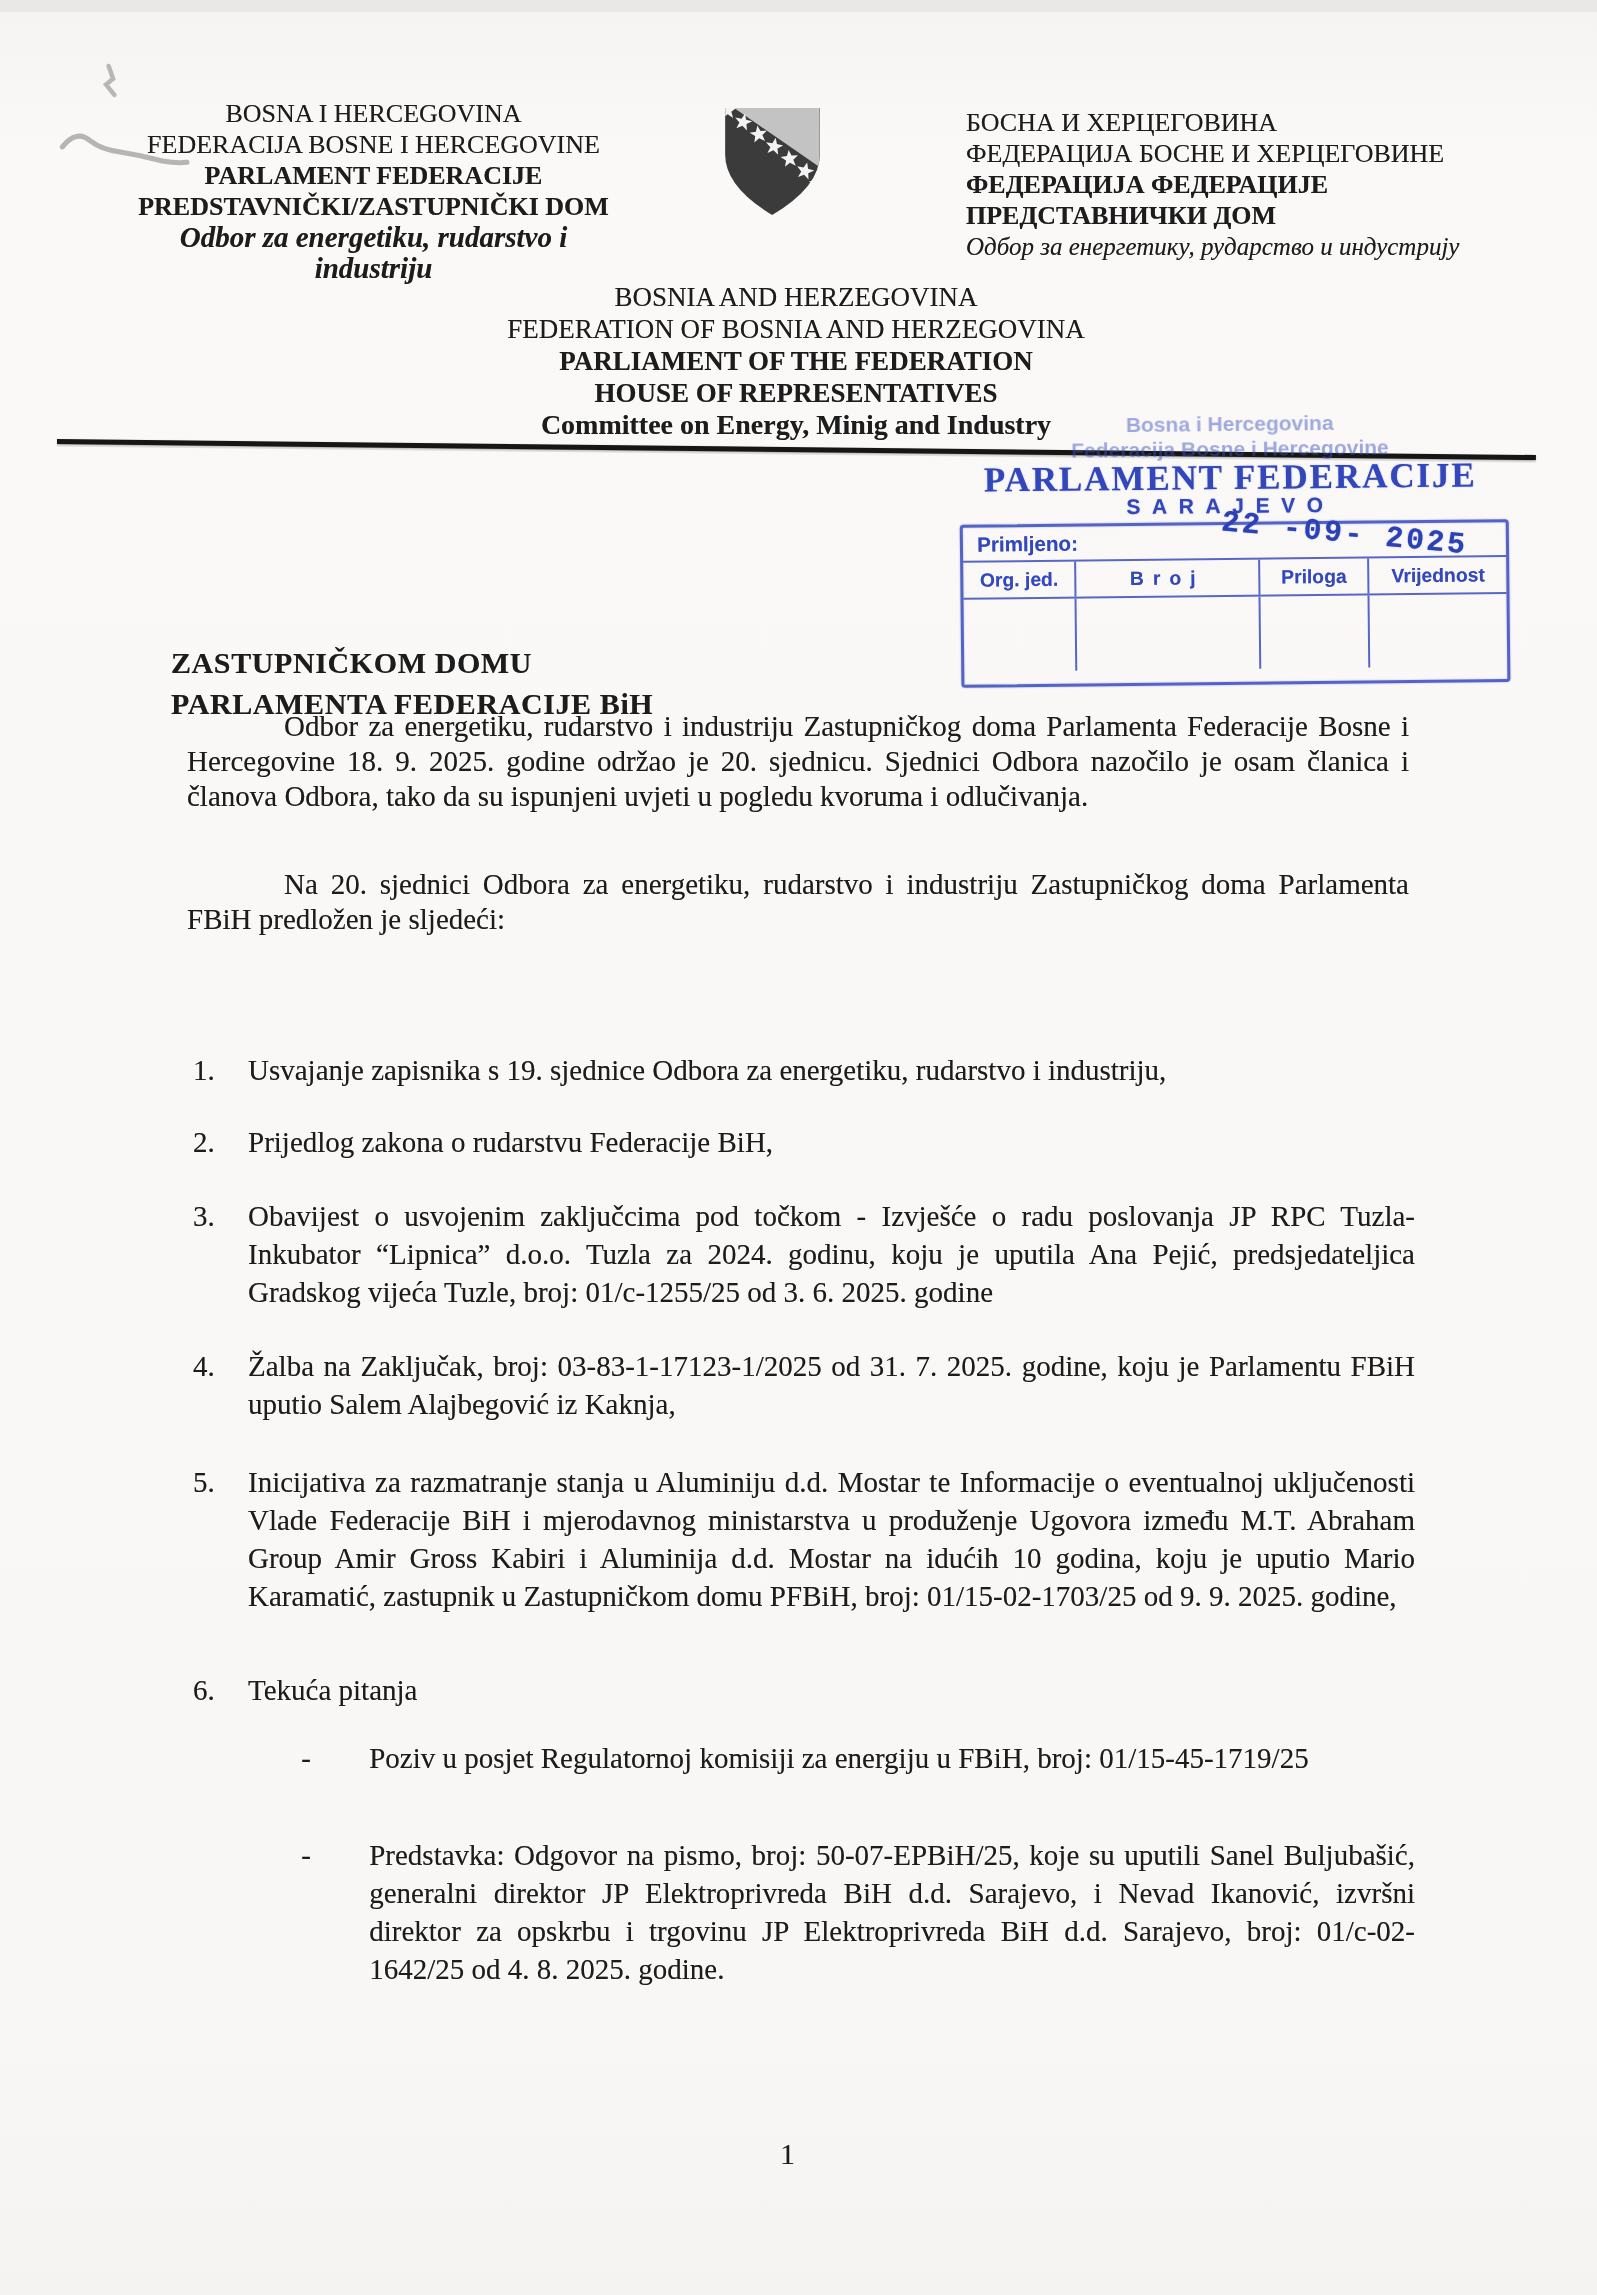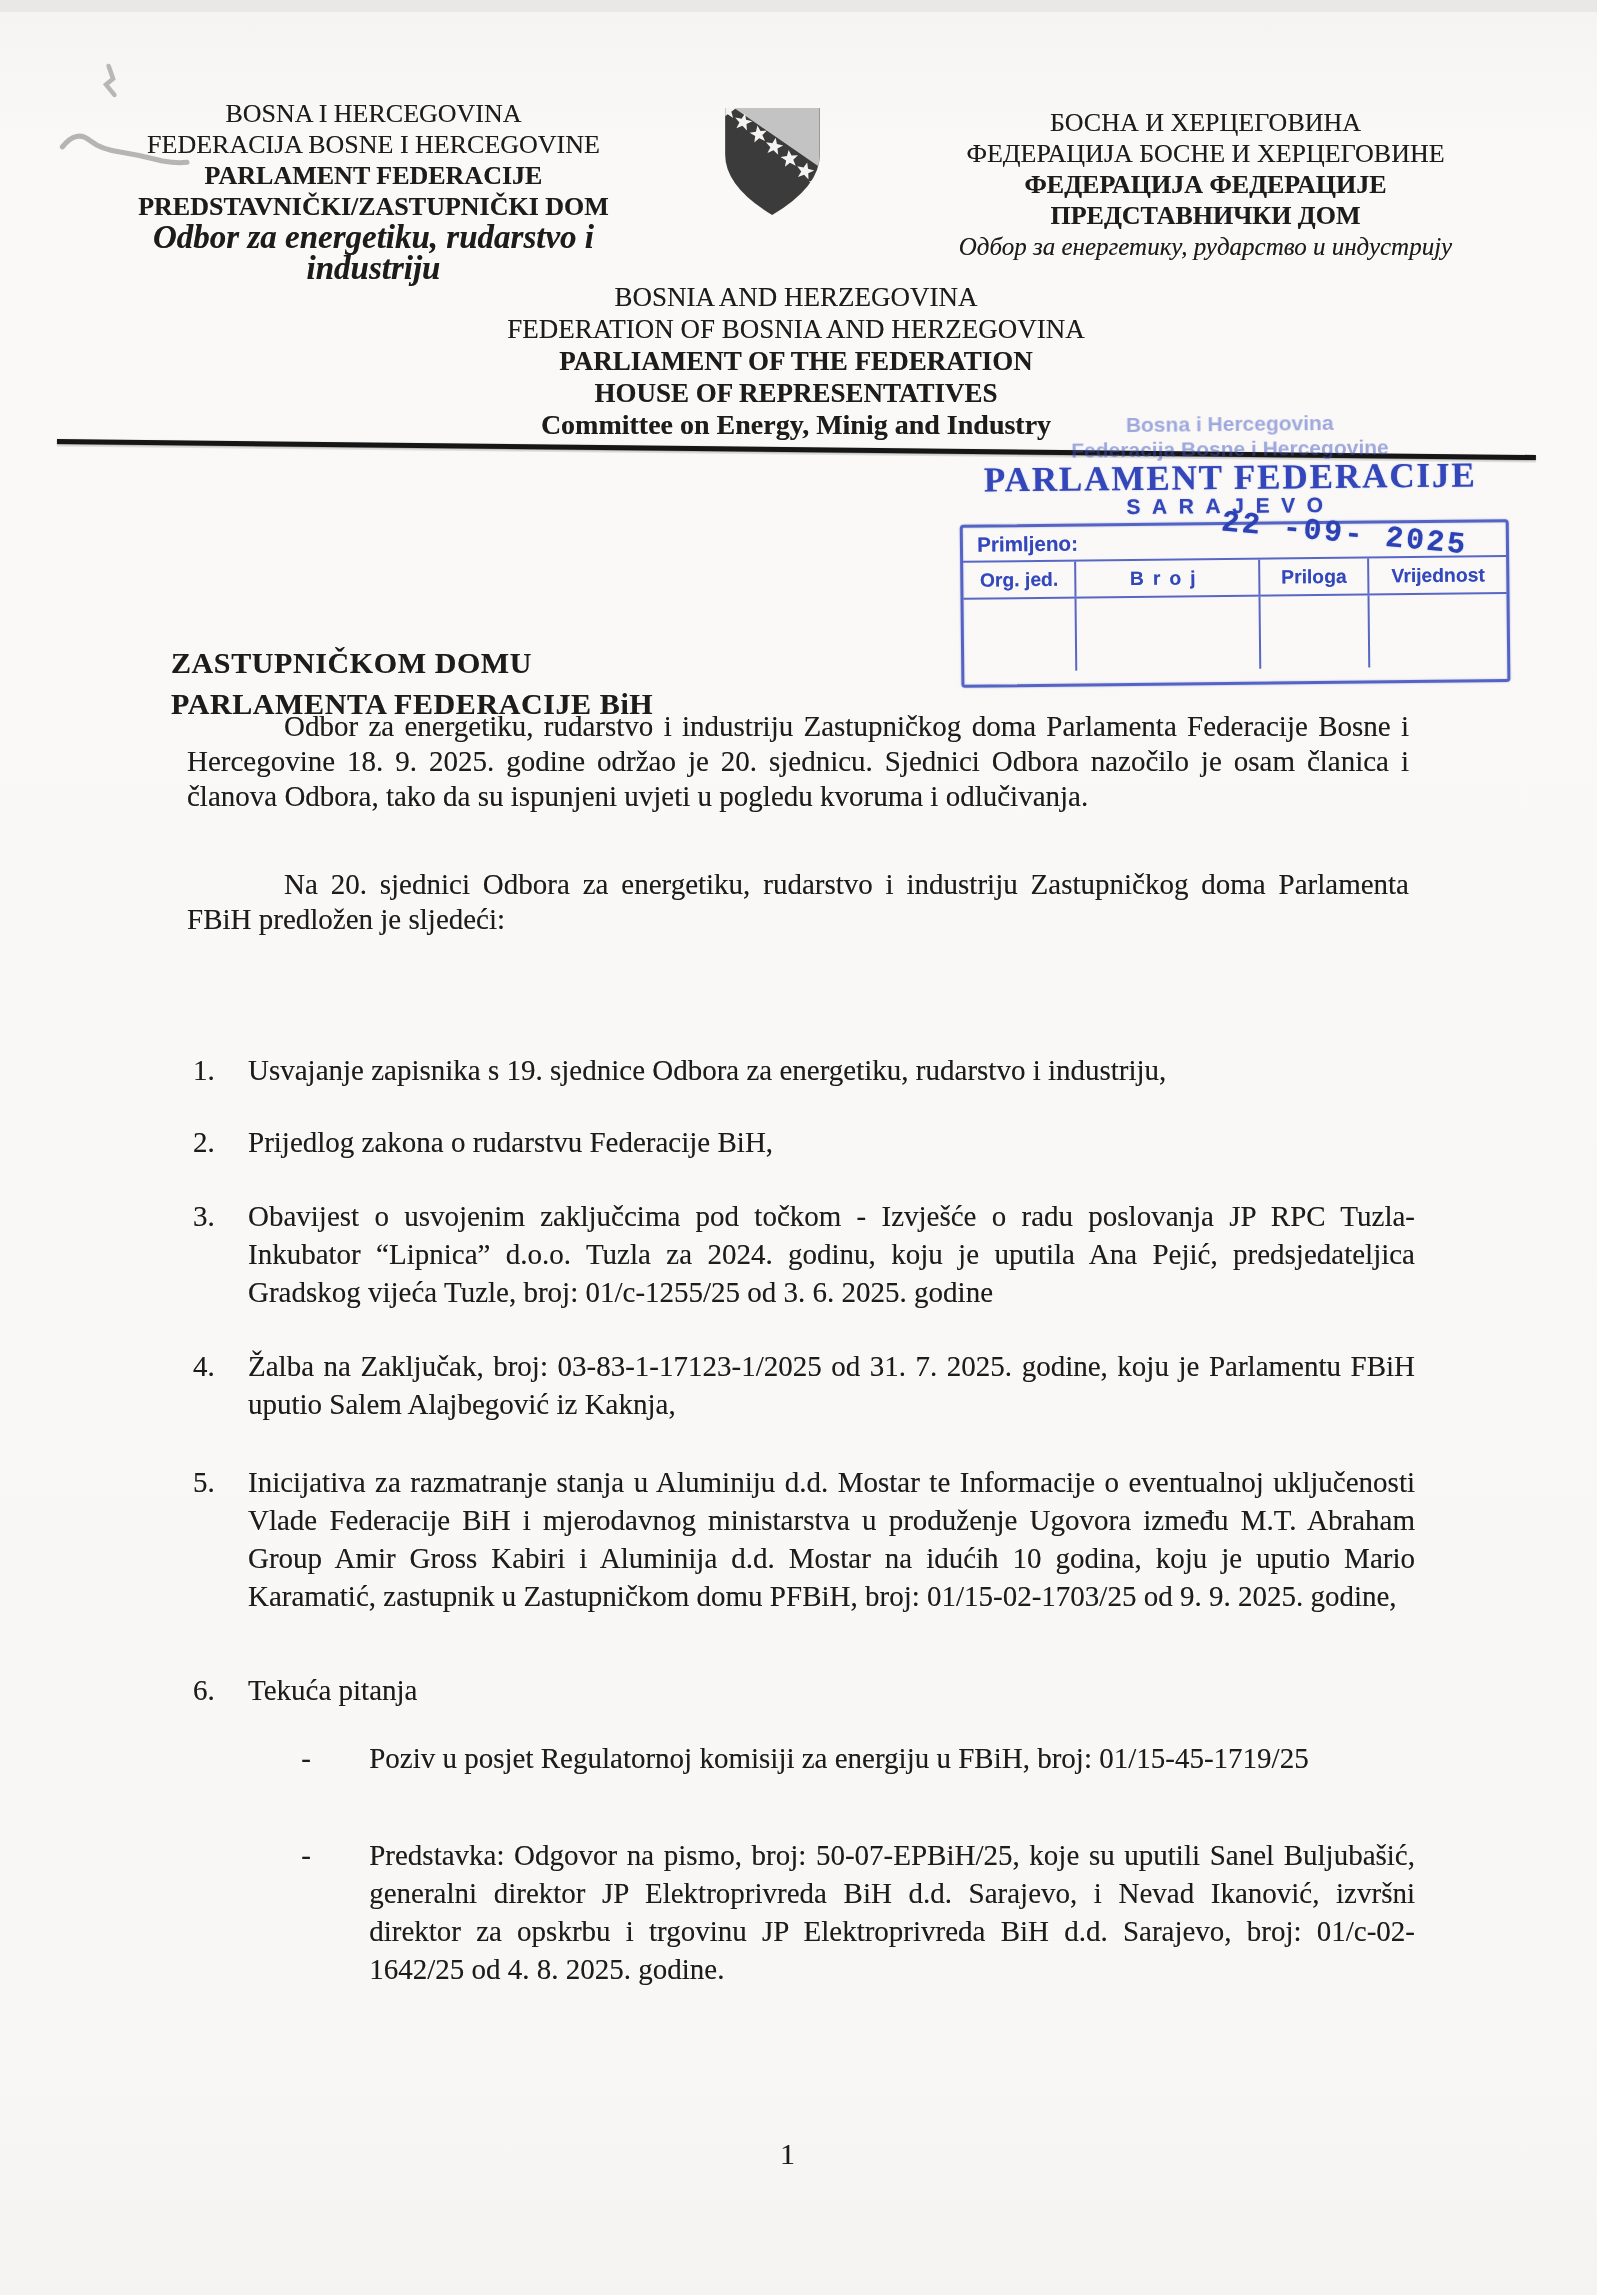--- a/index.html
+++ b/index.html
@@ -9,21 +9,21 @@
     margin:12px auto;
     background:linear-gradient(180deg,#f5f4f2 0%,#faf9f7 6%,#f8f7f5 88%,#f4f3f1 100%);
     font-family:"Liberation Serif",serif;
     color:#1c1c1c;
     overflow:hidden;
   }
   .soft{text-shadow:0 0 0.6px rgba(20,20,20,.45);}
 
   
   .hdr-left{position:absolute;left:122px;top:86px;width:503px;text-align:center;}
-  .hdr-right{position:absolute;left:935px;top:95px;width:541px;text-align:center;}
+  .hdr-right{position:absolute;left:966px;top:95px;width:541px;text-align:left;}
   .hdr-en{position:absolute;left:345px;top:269px;width:902px;text-align:center;}
   .hl{font-size:26px;line-height:31px;}
   .he{font-size:27px;line-height:32px;}
   .b{font-weight:bold;}
   .i{font-style:italic;}
 
   .crest{position:absolute;left:720px;top:92px;width:105px;height:115px;}
 
   .rule{
     position:absolute;left:57px;top:427px;width:1479px;height:4.5px;
@@ -107,21 +107,21 @@
   <svg class="scribble" width="180" height="122" viewBox="0 0 280 190">
     <path d="M88,14 l7,20 l-11,9 l13,16" fill="none" stroke="#a2a2a2" stroke-width="7" stroke-linecap="round" opacity="0.75"></path>
     <path d="M16,140 q22,-28 44,-9 q16,13 46,17 q32,5 66,14 q22,4 38,2" fill="none" stroke="#9d9d9d" stroke-width="8" stroke-linecap="round" opacity="0.75"></path>
   </svg>
 
   <div class="hdr-left">
     <div class="hl soft">BOSNA I HERCEGOVINA</div>
     <div class="hl soft">FEDERACIJA BOSNE I HERCEGOVINE</div>
     <div class="hl b soft">PARLAMENT FEDERACIJE</div>
     <div class="hl b soft">PREDSTAVNIČKI/ZASTUPNIČKI DOM</div>
-    <div class="hl b i soft" style="font-size:33px;">Odbor za energetiku, rudarstvo i industriju</div>
+    <div class="hl b i soft" style="font-size:29px;">Odbor za energetiku, rudarstvo i industriju</div>
   </div>
 
   <svg class="crest" viewBox="0 0 163 178">
     <defs>
       <clipPath id="shieldclip">
         <path d="M8,6 L155,6 L155,78 Q155,128 81,172 Q8,128 8,78 Z"></path>
       </clipPath>
       <polygon id="star" points="0,-14 3.6,-4.8 13.6,-4.4 5.6,1.8 8.4,11.4 0,5.8 -8.4,11.4 -5.6,1.8 -13.6,-4.4 -3.6,-4.8"></polygon>
     </defs>
     <path d="M8,6 L155,6 L155,78 Q155,128 81,172 Q8,128 8,78 Z" fill="#3b3b3b"></path>

